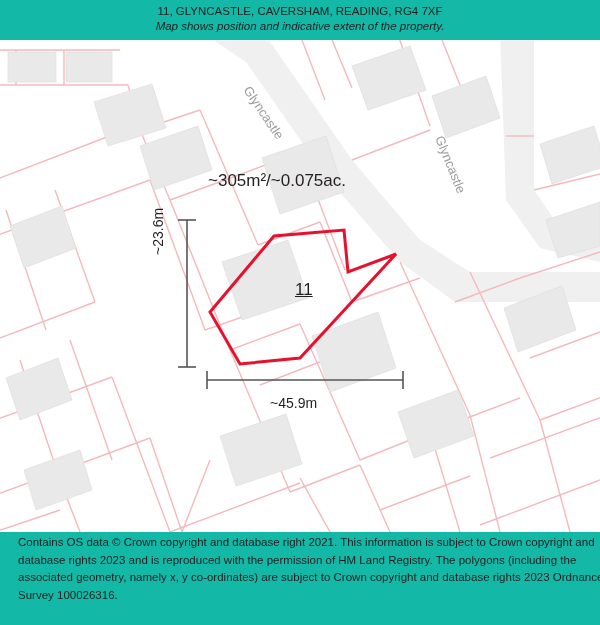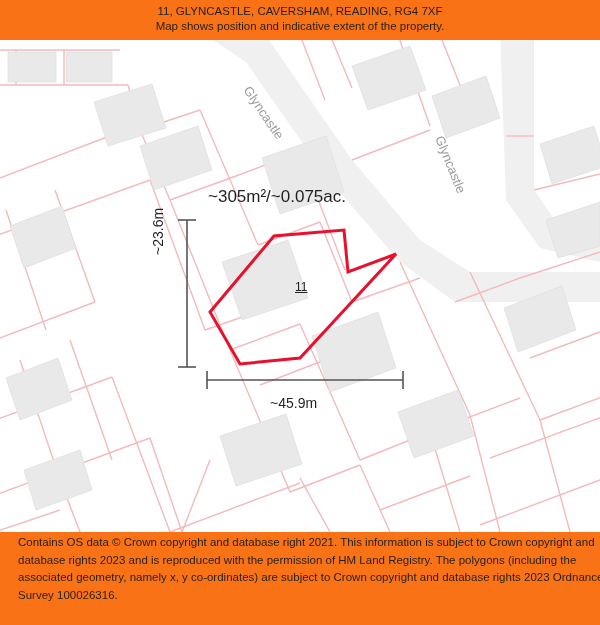--- a/index.html
+++ b/index.html
@@ -10,40 +10,41 @@
     height: 625px;
     background: #ffffff;
     font-family: "Liberation Sans", sans-serif;
     color: #231f20;
   }
   #page {
     position: relative;
     width: 600px;
     height: 625px;
     overflow: hidden;
-    background: #f97316;
+    background: #14b8a6;
   }
   
   .header {
     position: absolute;
     top: 0; left: 0;
     width: 600px;
     height: 40px;
     text-align: center;
     padding-top: 4px;
   }
   .header .title {
     font-size: 11.5px;
     line-height: 15px;
     color: #231f20;
   }
   .header .subtitle {
     font-size: 11.5px;
     line-height: 15px;
     color: #231f20;
+    font-style: italic;
   }
   
   .map-wrap {
     position: absolute;
     top: 40px; left: 0;
     width: 600px;
     height: 492px;
     overflow: hidden;
     background: #ffffff;
   }
@@ -52,26 +53,25 @@
   .map-label {
     position: absolute;
     font-family: "Liberation Sans", sans-serif;
     color: #231f20;
     white-space: nowrap;
   }
   .area-label {
     left: 208px;
     top: 131px;
     font-size: 17px;
-    margin-top: 16px;
   }
   .plot-number {
     left: 295px;
     top: 240px;
-    font-size: 12px;
+    font-size: 17px;
     text-decoration: underline;
   }
   .dim-horizontal {
     left: 270px;
     top: 355px;
     font-size: 14px;
   }
   .dim-vertical {
     left: 150px;
     top: 215px;

